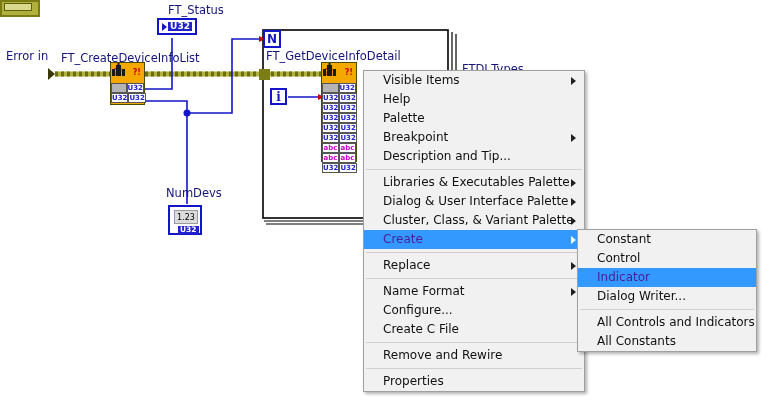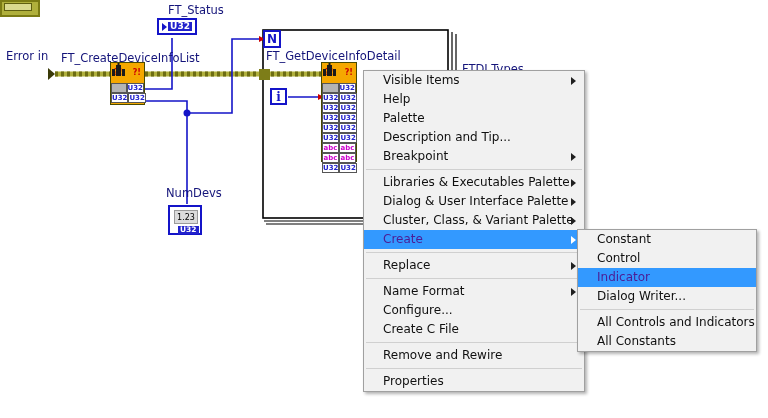--- a/index.html
+++ b/index.html
@@ -299,25 +299,25 @@
       <span>Visible Items</span>
       <span class="arrow"></span>
     </div>
     <div class="item">
       <span>Help</span>
     </div>
     <div class="item">
       <span>Palette</span>
     </div>
     <div class="item">
+      <span>Breakpoint</span>
+      <span class="arrow"></span>
+    </div>
+    <div class="item">
       <span>Description and Tip...</span>
-    </div>
-    <div class="item">
-      <span>Breakpoint</span>
-      <span class="arrow"></span>
     </div>
     <div class="sep"></div>
     <div class="item">
       <span>Libraries &amp; Executables Palette</span>
       <span class="arrow"></span>
     </div>
     <div class="item">
       <span>Dialog &amp; User Interface Palette</span>
       <span class="arrow"></span>
     </div>

